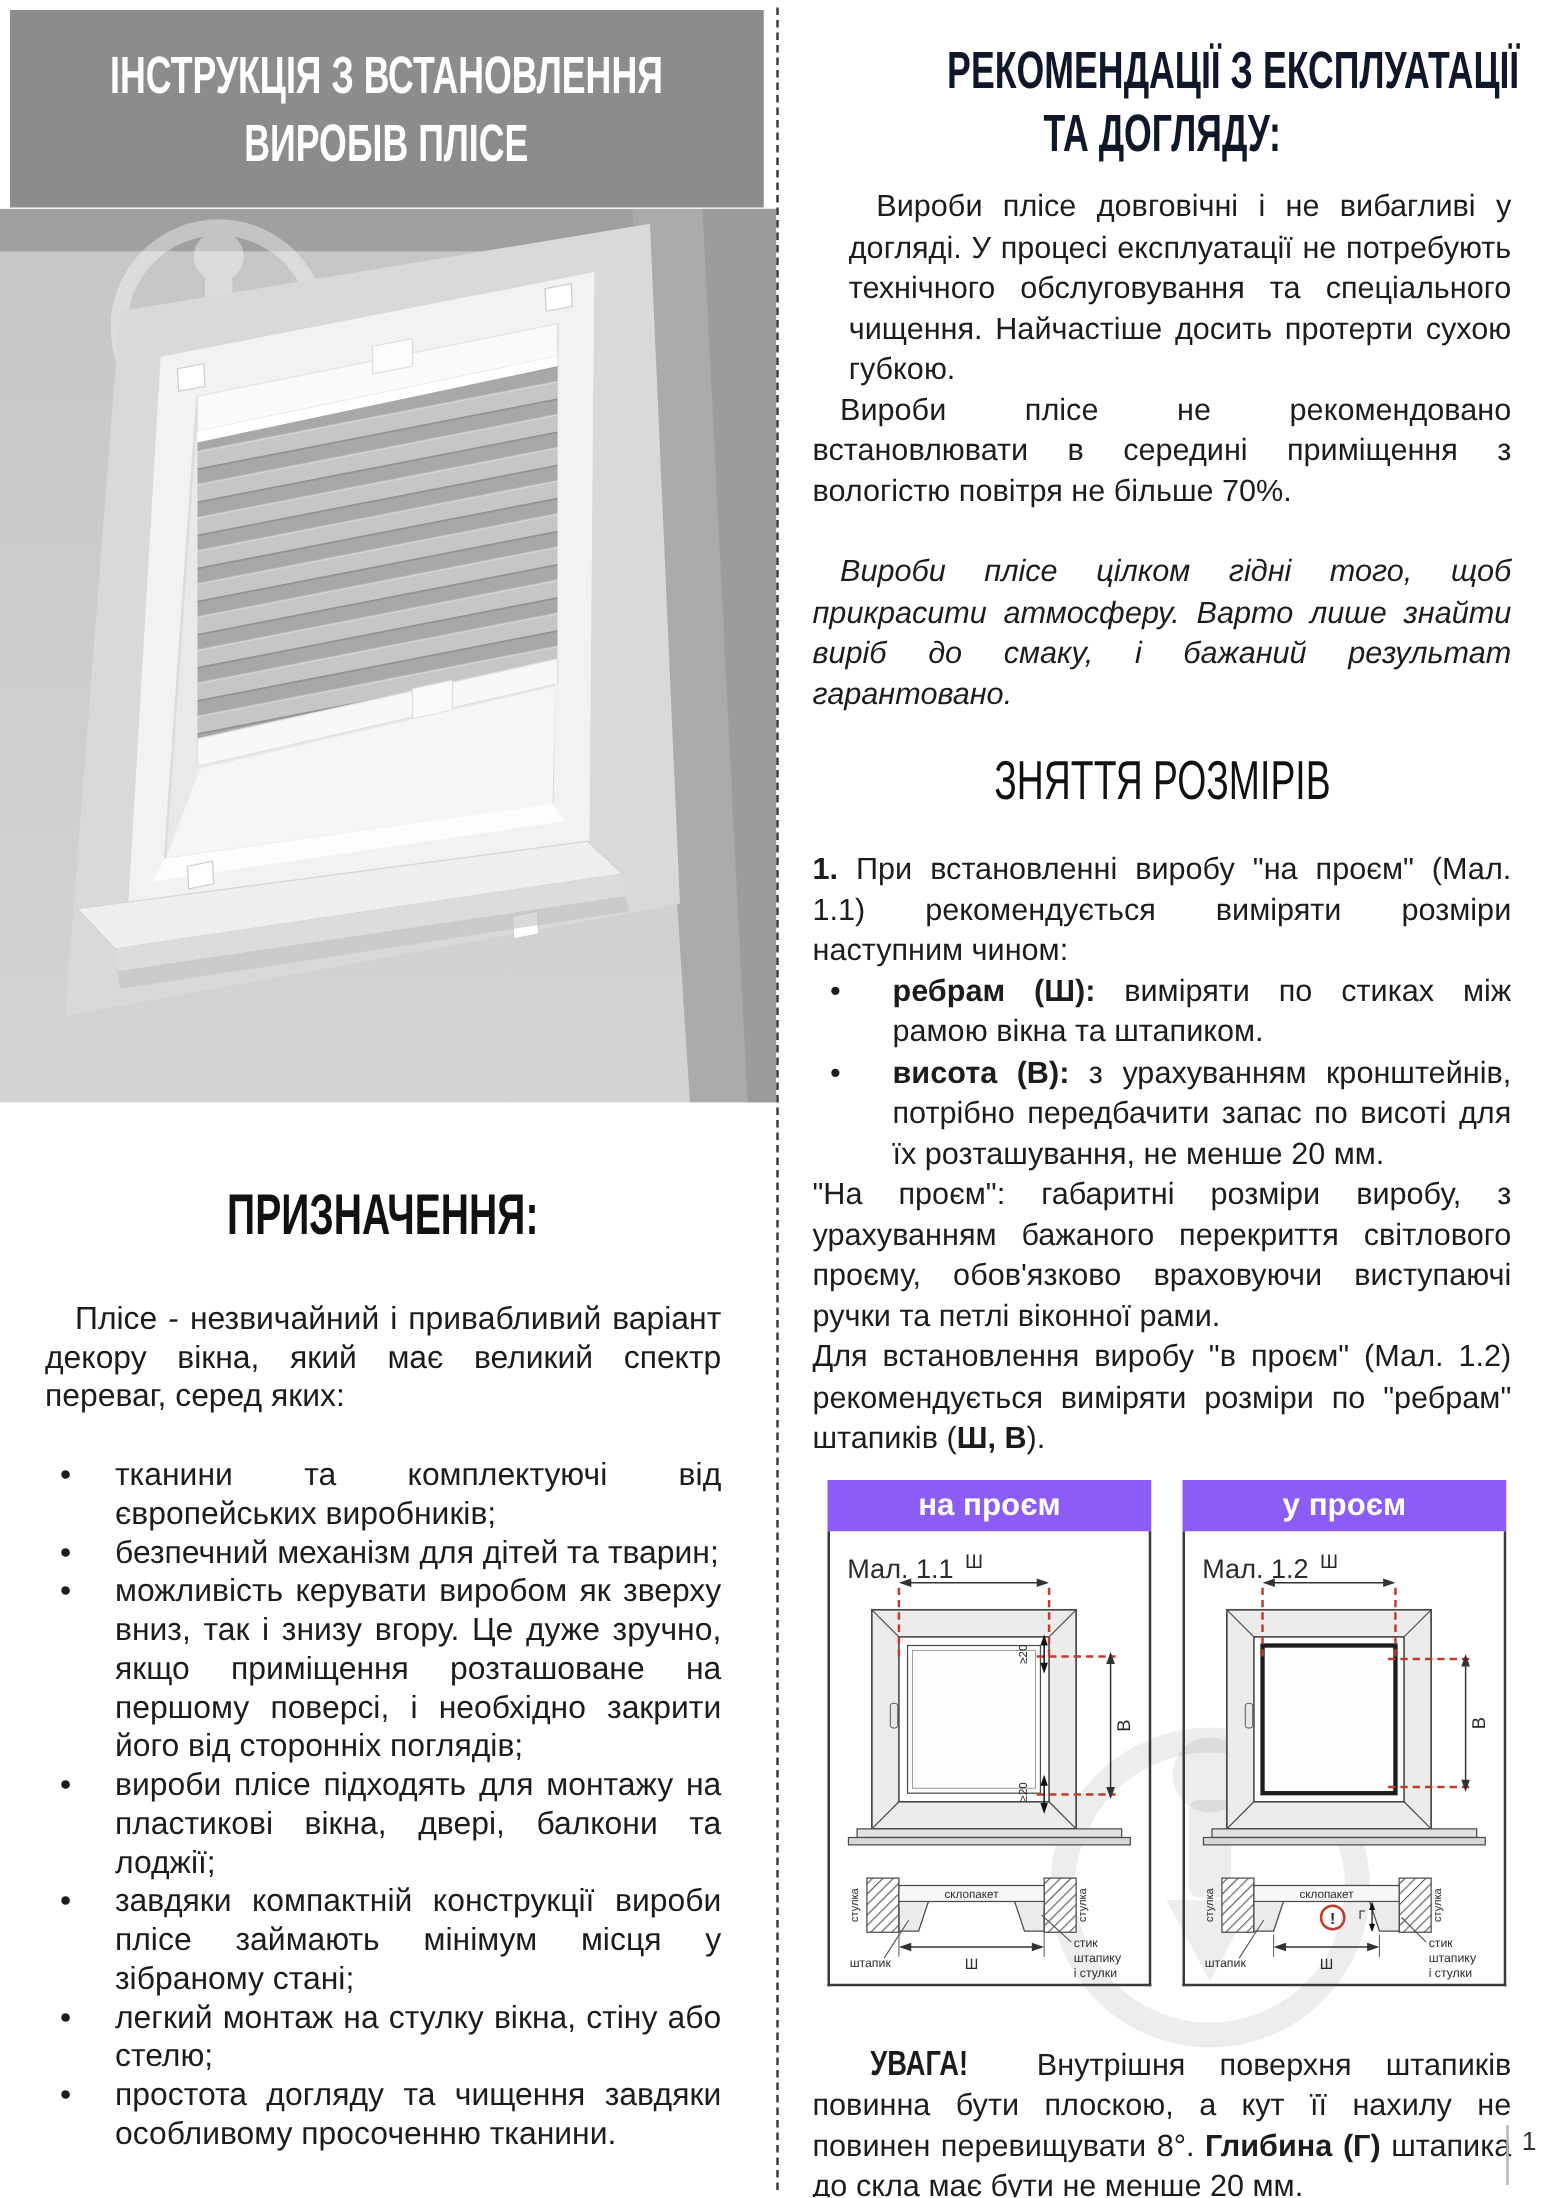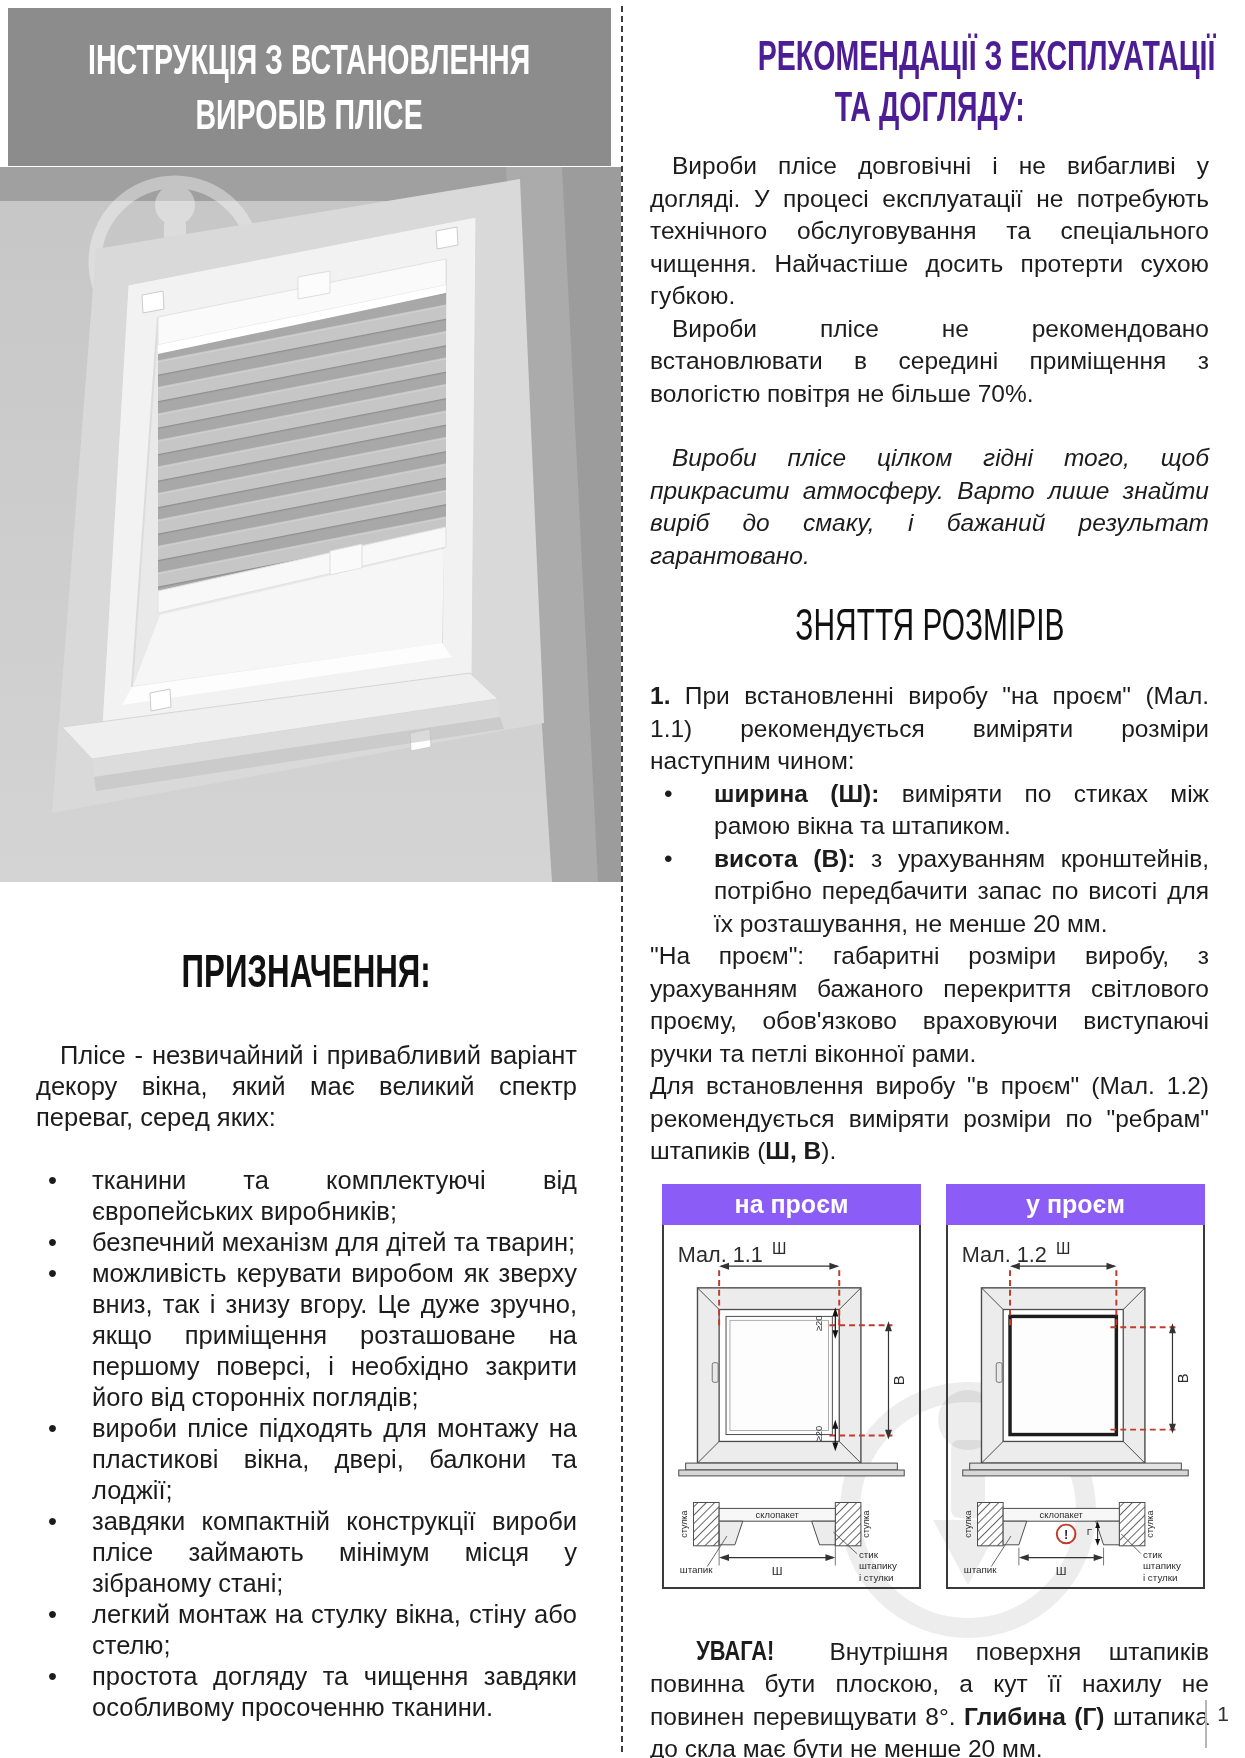--- a/index.html
+++ b/index.html
@@ -24,21 +24,21 @@
   .h-big { text-align:center; font-weight:bold; font-size:46px; color:#111; }
   .purpose .h-big { margin-top:62px; }
   .lead { margin-top:42px; font-size:25.5px; line-height:31px; text-align:justify; text-indent:24px; }
   .lbullets { margin-top:32px; }
   .bullet { position:relative; padding-left:56px; text-align:justify;
     font-size:25.5px; line-height:31px; }
   .bullet::before { content:"\2022"; position:absolute; left:12px; top:0; font-size:25.5px; }
   
   .right-col { position:absolute; left:622px; top:0; width:623px; z-index:1;
     padding:0 36px 0 28px; box-sizing:border-box; }
-  .r-title { margin-top:30px; text-align:center; font-weight:bold; font-size:42px; line-height:51px; color:#4c1d95; }
+  .r-title { margin-top:30px; text-align:center; font-weight:bold; font-size:42px; line-height:51px; color:#0f172a; }
   .body-p { font-size:24.5px; line-height:32.5px; text-align:justify; }
   .ind { text-indent:22px; }
   .italic { font-style:italic; }
   .mt32 { margin-top:32px; }
   .measure-h { margin-top:28px; text-align:center; font-weight:normal; font-size:44px; color:#111; }
   .step1 { margin-top:30px; }
   .rbullet { position:relative; padding-left:64px; text-align:justify;
     font-size:24.5px; line-height:32.5px; }
   .rbullet::before { content:"\2022"; position:absolute; left:14px; top:0; }
   b.inb { font-weight:bold; }
@@ -156,32 +156,32 @@
     </div>
   </aside>
 
   <main class="right-col">
 
     <div class="r-title">
       <span class="cond">РЕКОМЕНДАЦІЇ З ЕКСПЛУАТАЦІЇ</span><br>
       <span class="cond">ТА ДОГЛЯДУ:</span>
     </div>
 
-    <p class="body-p ind" style="margin-top:18px; margin-bottom:0;">Вироби плісе довговічні і не вибагливі у догляді. У процесі експлуатації не потребують технічного обслуговування та спеціального чищення. Найчастіше досить протерти сухою губкою.</p>
+    <p class="body-p ind" style="margin-top:18px; margin-bottom:0;margin-left:29px;">Вироби плісе довговічні і не вибагливі у догляді. У процесі експлуатації не потребують технічного обслуговування та спеціального чищення. Найчастіше досить протерти сухою губкою.</p>
     <p class="body-p ind" style="margin:0;">Вироби плісе не рекомендовано встановлювати в середині приміщення з вологістю повітря не більше 70%.</p>
     <p class="body-p ind italic mt32" style="margin-bottom:0;">Вироби плісе цілком гідні того, щоб прикрасити атмосферу. Варто лише знайти виріб до смаку, і бажаний результат гарантовано.</p>
 
     <div class="measure-h">
       <span class="cond">ЗНЯТТЯ РОЗМІРІВ</span>
     </div>
 
     <p class="body-p step1" style="margin-bottom:0;"><b class="inb">1.</b>
       <span>При встановленні виробу "на проєм" (Мал. 1.1) рекомендується виміряти розміри наступним чином:</span></p>
 
-    <div class="rbullet"><b class="inb">ширина (Ш):</b>
+    <div class="rbullet"><b class="inb">ребрам (Ш):</b>
       <span>виміряти по стиках між рамою вікна та штапиком.</span></div>
     <div class="rbullet"><b class="inb">висота (В):</b>
       <span>з урахуванням кронштейнів, потрібно передбачити запас по висоті для їх розташування, не менше 20 мм.</span></div>
 
     <p class="body-p" style="margin:0;">"На проєм": габаритні розміри виробу, з урахуванням бажаного перекриття світлового проєму, обов'язково враховуючи виступаючі ручки та петлі віконної рами.</p>
     <p class="body-p" style="margin:0;"><span>Для встановлення виробу "в проєм" (Мал. 1.2) рекомендується виміряти розміри по "ребрам" штапиків (</span><b class="inb">Ш, В</b><span>).</span></p>
 
     <div class="diagrams">
 
       <div class="panel">

